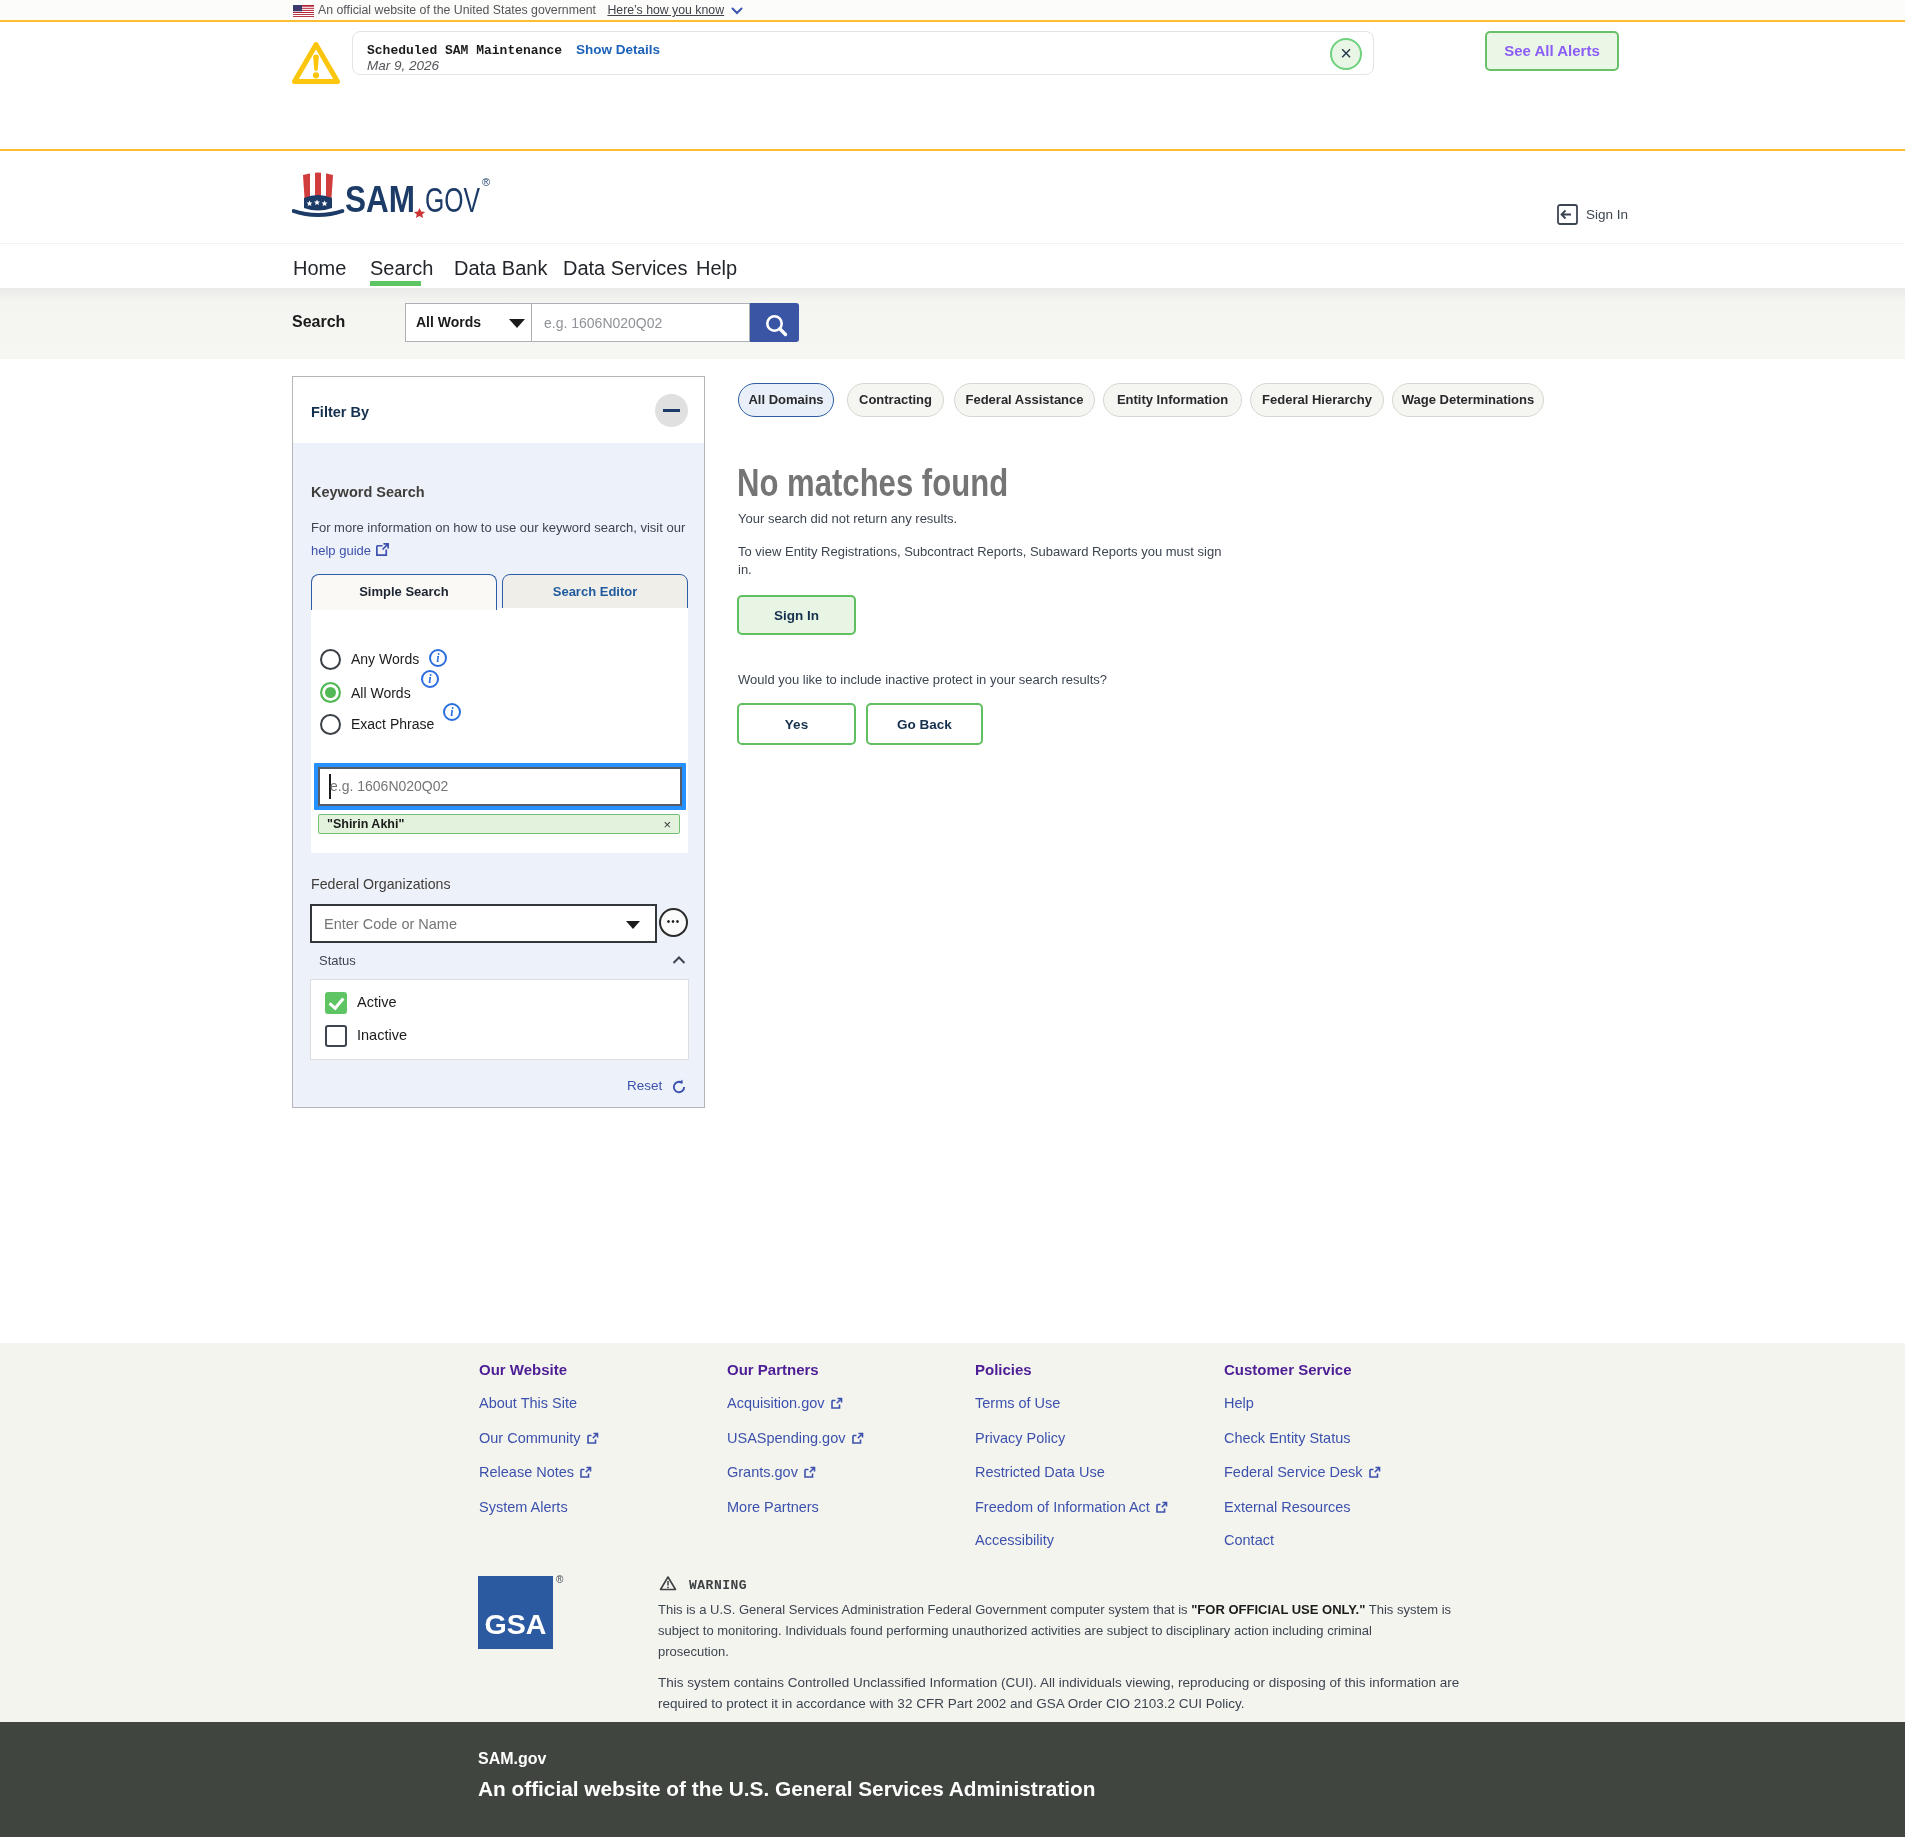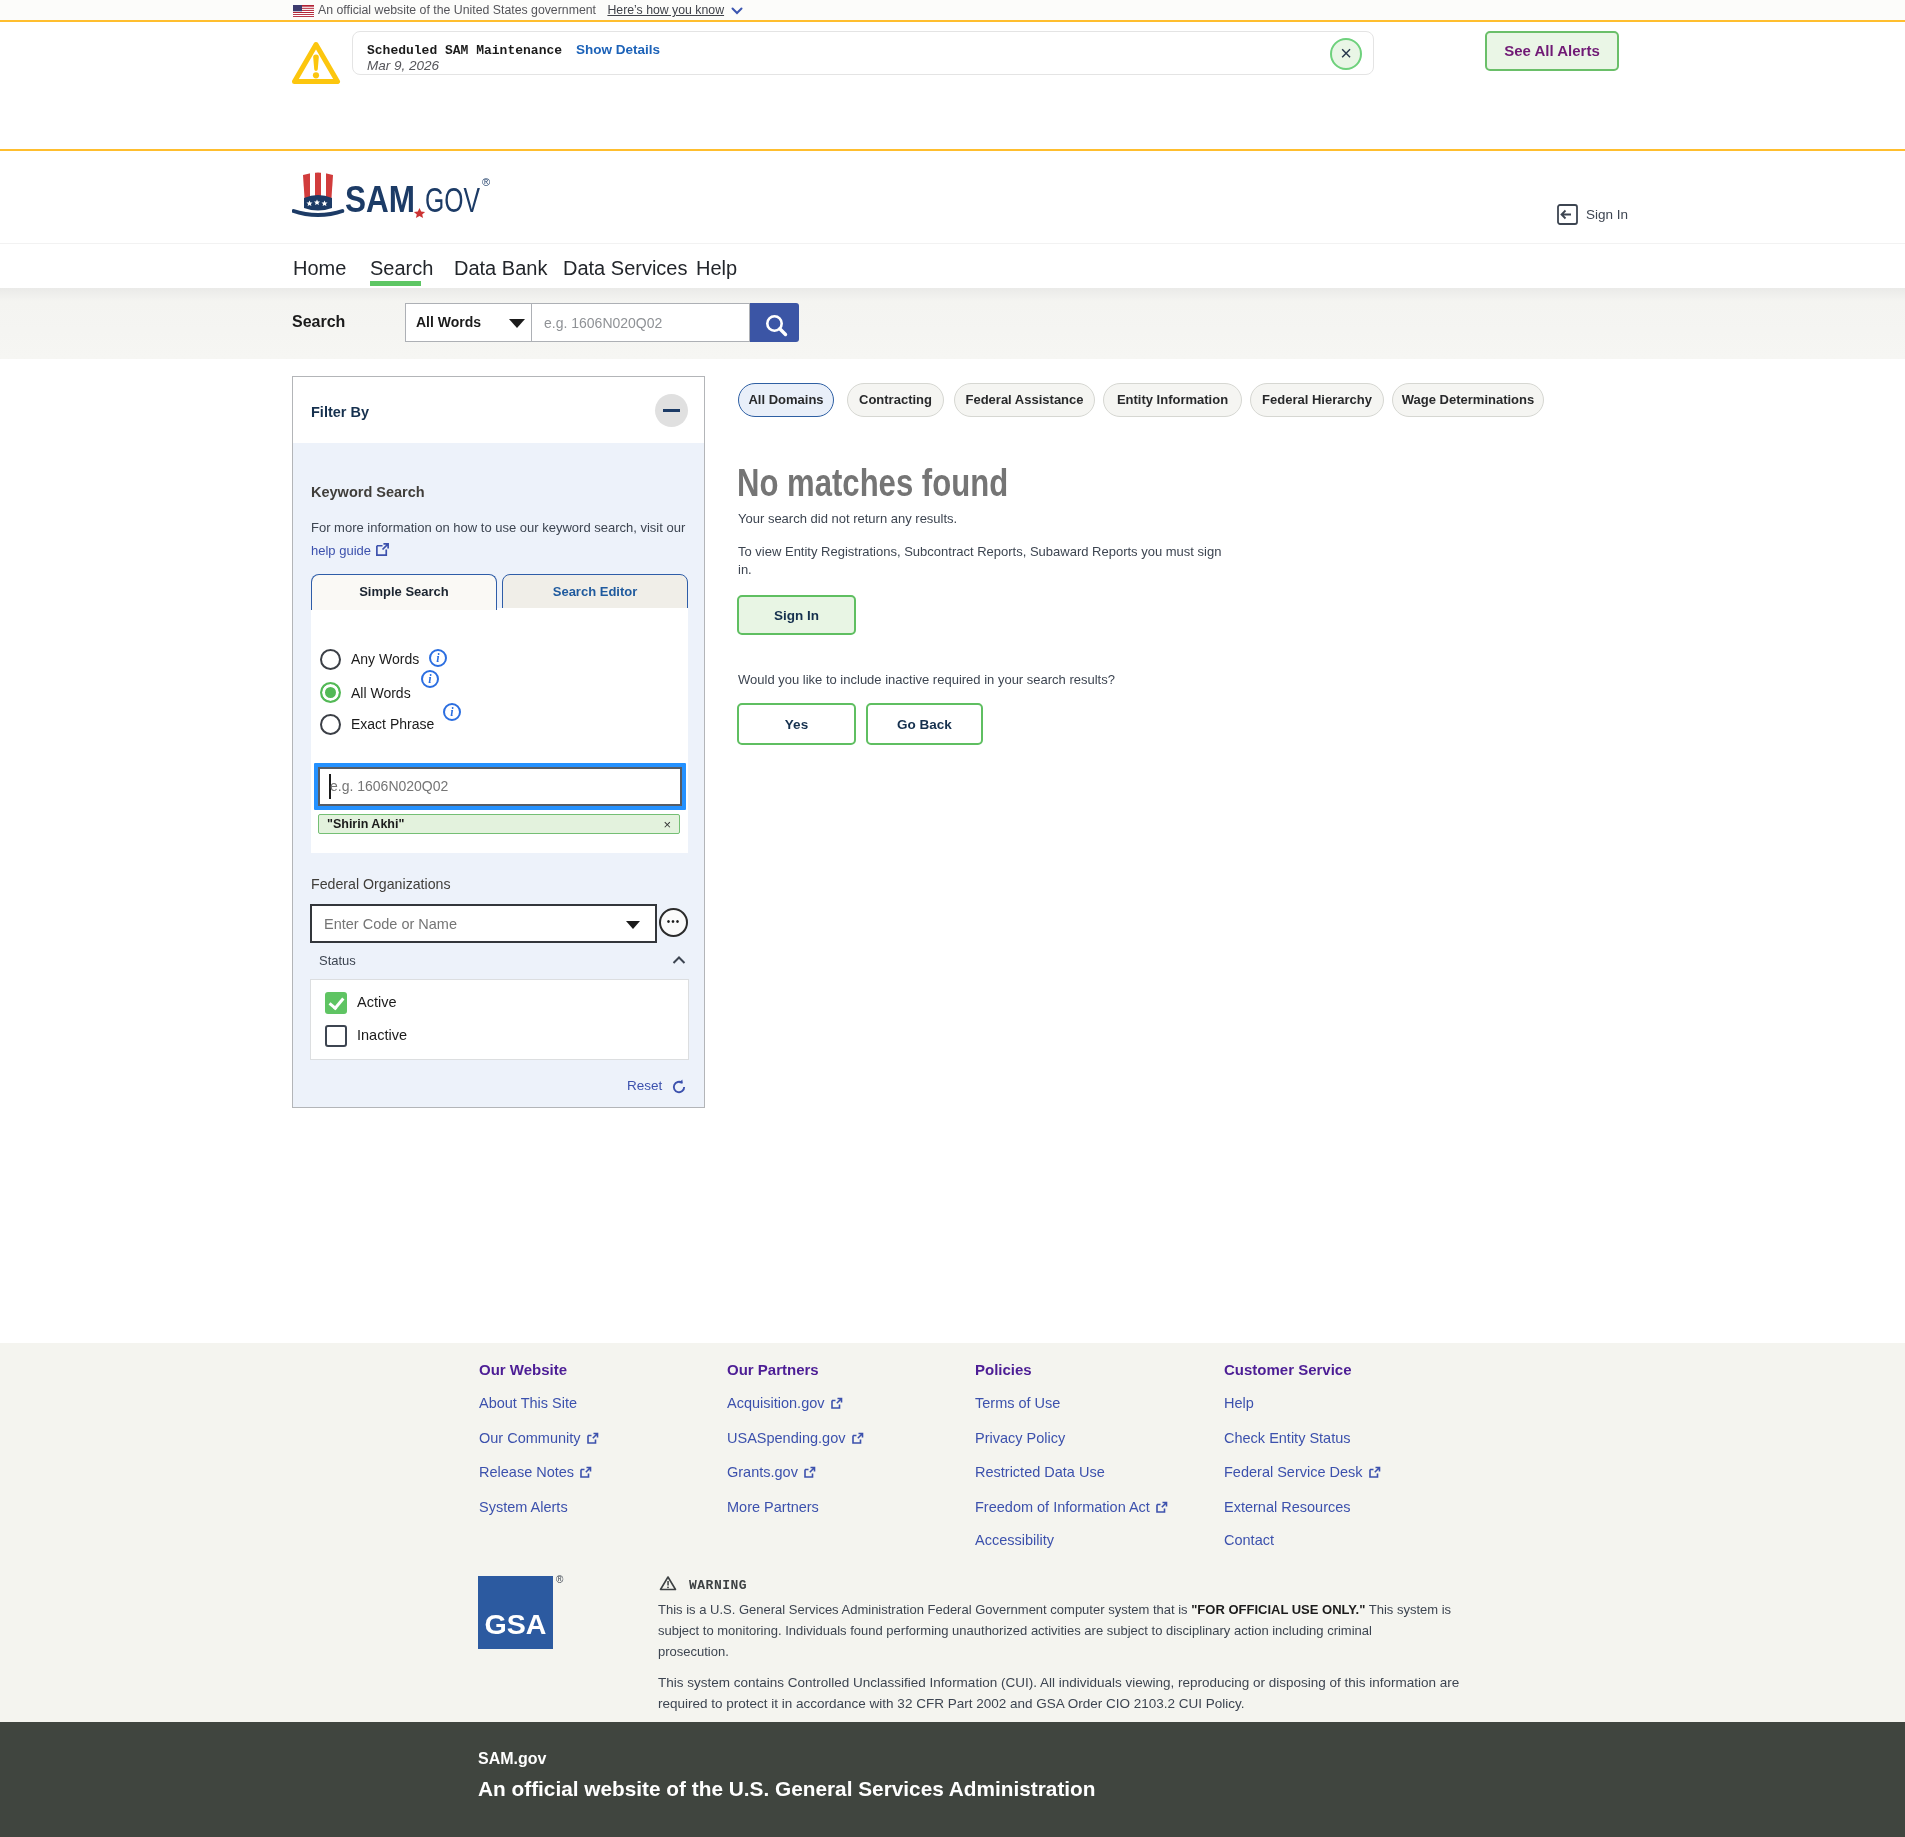--- a/index.html
+++ b/index.html
@@ -11,21 +11,21 @@
 #banner .txt { position:absolute; left:318px; top:3px; font-size:12.3px; color:#55555a; white-space:nowrap; }
 #banner a.how { color:#40434a; text-decoration:underline; margin-left:8px; }
 
 #alerts { position:absolute; left:0; top:22px; width:1905px; height:129px; background:#fff; border-bottom:2px solid #ffbe2e; }
 .alert-card { position:absolute; left:352px; width:1022px; background:#fff; border:1px solid #e4e4e4; border-radius:8px; }
 .alert-card .t { font-weight:bold; font-size:13px; color:#1b1b1b;font-family:Liberation Mono, monospace; }
 .alert-card .sd { font-weight:bold; font-size:13.5px; color:#1c62b8; margin-left:14px; }
 .alert-card .d { font-style:italic; font-size:13.5px; color:#55555a; }
 .closebtn { position:absolute; right:11px; width:32px; height:32px; border-radius:50%; border:2px solid #6ed17c; background:#e9f6e6; }
 .closebtn:before { content:"×"; position:absolute; left:0; right:0; top:50%; transform:translateY(-54%); text-align:center; font-size:20px; color:#25374b; line-height:20px;}
-#seeall { position:absolute; left:1485px; top:9px; width:134px; height:40px; background:#eaf6e6; border:2px solid #6abf69; border-radius:5px; font-weight:bold; font-size:15px; color:#701a75; text-align:center; line-height:36px; }
+#seeall { position:absolute; left:1485px; top:9px; width:134px; height:40px; background:#eaf6e6; border:2px solid #6abf69; border-radius:5px; font-weight:bold; font-size:15px; color:#8b5cf6; text-align:center; line-height:36px; }
 
 #hdr { position:absolute; left:0; top:152px; width:1905px; height:91px; background:#fff; }
 #signin { position:absolute; left:1557px; top:52px; height:21px; }
 #signin span { position:absolute; left:29px; top:3px; font-size:13.5px; color:#3d4551; white-space:nowrap; }
 
 #nav { position:absolute; left:0; top:243px; width:1905px; height:45px; background:#fff; border-top:1px solid #f2f2f2; }
 #nav .it { position:absolute; top:13px; font-size:20px; color:#23262b; white-space:nowrap; }
 #nav .green { position:absolute; left:370px; top:37px; width:51px; height:5px; background:#5dc663; }
 
 #sband { position:absolute; left:0; top:288px; width:1905px; height:71px; background:linear-gradient(180deg,#eaeae8 0,#f4f4f1 13px,#f6f6f3 100%); }
@@ -246,21 +246,21 @@
   <div class="pill" style="left:847px; width:97px;"><span>Contracting</span></div>
   <div class="pill" style="left:954px; width:141px;"><span>Federal Assistance</span></div>
   <div class="pill" style="left:1103px; width:139px;"><span>Entity Information</span></div>
   <div class="pill" style="left:1250px; width:134px;"><span>Federal Hierarchy</span></div>
   <div class="pill" style="left:1392px; width:152px;"><span>Wage Determinations</span></div>
 
   <div id="h1">No matches found</div>
   <div class="rp" style="top:510px;">Your search did not return any results.</div>
   <div class="rp" style="top:543px; white-space:nowrap;">To view Entity Registrations, Subcontract Reports, Subaward Reports you must sign<br>in.</div>
   <div class="gbtn fill" style="left:737px; top:595px; width:119px; height:40px; line-height:37px;">Sign In</div>
-  <div class="rp" style="top:671px;">Would you like to include inactive required in your search results?</div>
+  <div class="rp" style="top:671px;">Would you like to include inactive protect in your search results?</div>
   <div class="gbtn" style="left:737px; top:703px; width:119px; height:42px; line-height:39px;">Yes</div>
   <div class="gbtn" style="left:866px; top:703px; width:117px; height:42px; line-height:39px;">Go Back</div>
 
   <div id="flight">
     <div class="fcol-h" style="left:479px;">Our Website</div>
     <div class="fcol-h" style="left:727px;">Our Partners</div>
     <div class="fcol-h" style="left:975px;">Policies</div>
     <div class="fcol-h" style="left:1224px;">Customer Service</div>
 
     <div class="flink" style="left:479px; top:52px;">About This Site</div>

